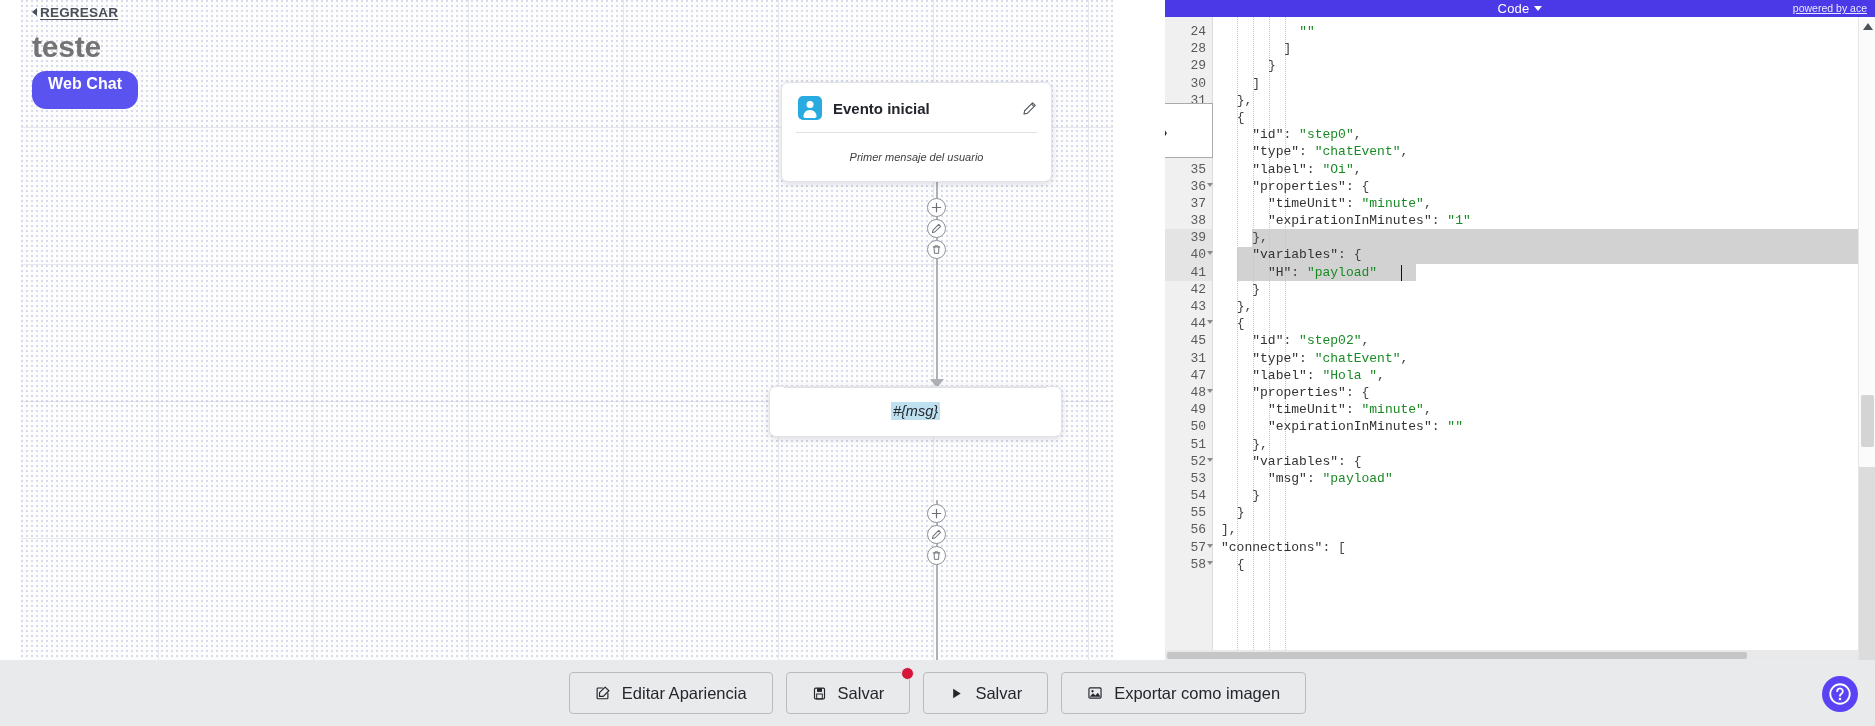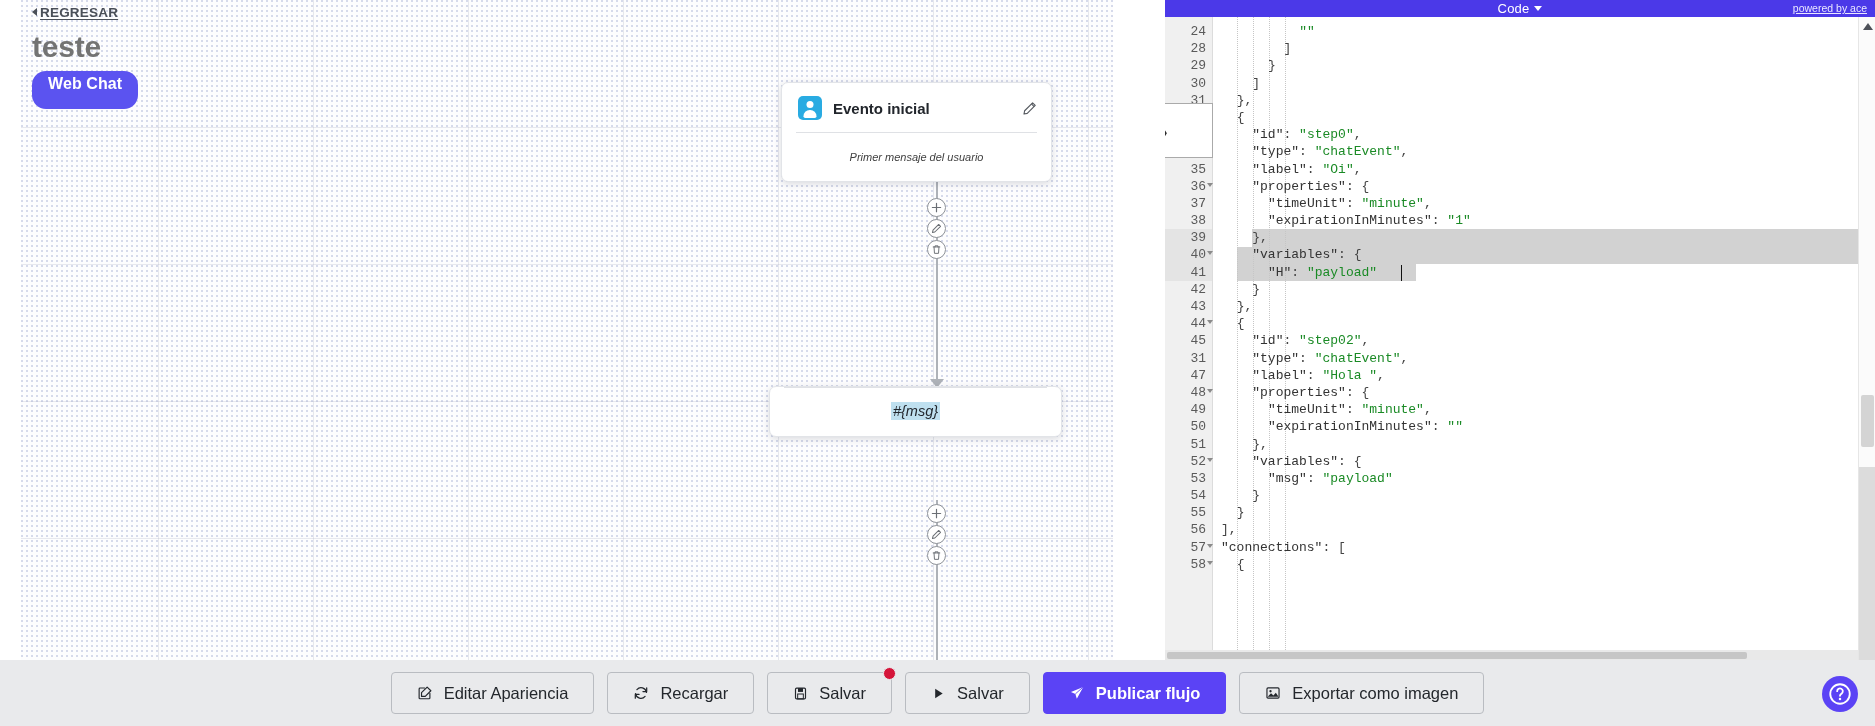--- a/index.html
+++ b/index.html
@@ -438,54 +438,36 @@
         <span>
           <svg viewBox="0 0 18 18" width="16" height="16">
             <path d="M14.5 9.4v5.1a1 1 0 01-1 1H3.4a1 1 0 01-1-1V4.4a1 1 0 011-1h5.1" fill="none" stroke="currentColor" stroke-width="1.3" stroke-linecap="round"></path>
             <path d="M11.4 2.3l4.2 4.2-6.3 6.3H5.1V8.6z" fill="none" stroke="currentColor" stroke-width="1.3" stroke-linejoin="round"></path>
           </svg>
         </span>
         <span>Editar Apariencia</span>
       </div>
       <div class="tbtn">
         <span>
-          <svg viewBox="0 0 18 18" width="16" height="16">
-            <path d="M15.2 8.2a6.2 6.2 0 00-10.8-3M2.8 9.8a6.2 6.2 0 0010.8 3" fill="none" stroke="currentColor" stroke-width="1.4" stroke-linecap="round"></path>
-            <path d="M15.4 3.2v4.2h-4.2M2.6 14.8v-4.2h4.2" fill="none" stroke="currentColor" stroke-width="1.4" stroke-linecap="round" stroke-linejoin="round"></path>
-          </svg>
-        </span>
-        <span>Recargar</span>
-      </div>
-      <div class="tbtn">
-        <span>
           <svg viewBox="0 0 18 18" width="15" height="15">
             <rect x="3" y="2.5" width="12" height="13" rx="1.4" fill="none" stroke="currentColor" stroke-width="1.4"></rect>
             <rect x="6" y="2.5" width="6" height="4.6" fill="currentColor"></rect>
             <rect x="5.6" y="9.6" width="6.8" height="5.9" fill="none" stroke="currentColor" stroke-width="1.2"></rect>
           </svg>
         </span>
         <span>Salvar</span>
         <span class="dot"></span>
       </div>
       <div class="tbtn">
         <span>
           <svg viewBox="0 0 18 18" width="15" height="15">
             <path d="M5 3.2l9 5.8-9 5.8z" fill="currentColor"></path>
           </svg>
         </span>
         <span>Salvar</span>
-      </div>
-      <div class="tbtn primary">
-        <span>
-          <svg viewBox="0 0 18 18" width="16" height="16">
-            <path d="M16 2.2L2.2 7.9l5 2.1 1.6 5.4z" fill="currentColor"></path>
-            <path d="M7.2 10L16 2.2" fill="none" stroke="#5b43f5" stroke-width="1"></path>
-          </svg>
-        </span>
-        <span>Publicar flujo</span>
       </div>
       <div class="tbtn">
         <span>
           <svg viewBox="0 0 18 18" width="16" height="16">
             <rect x="2.2" y="3.2" width="13.6" height="11.6" rx="1.2" fill="none" stroke="currentColor" stroke-width="1.3"></rect>
             <circle cx="6.2" cy="7" r="1.3" fill="currentColor"></circle>
             <path d="M3 13.2l3.8-4 2.6 2.6 2.8-3.2 3 4.6z" fill="currentColor"></path>
           </svg>
         </span>
         <span>Exportar como imagen</span>

